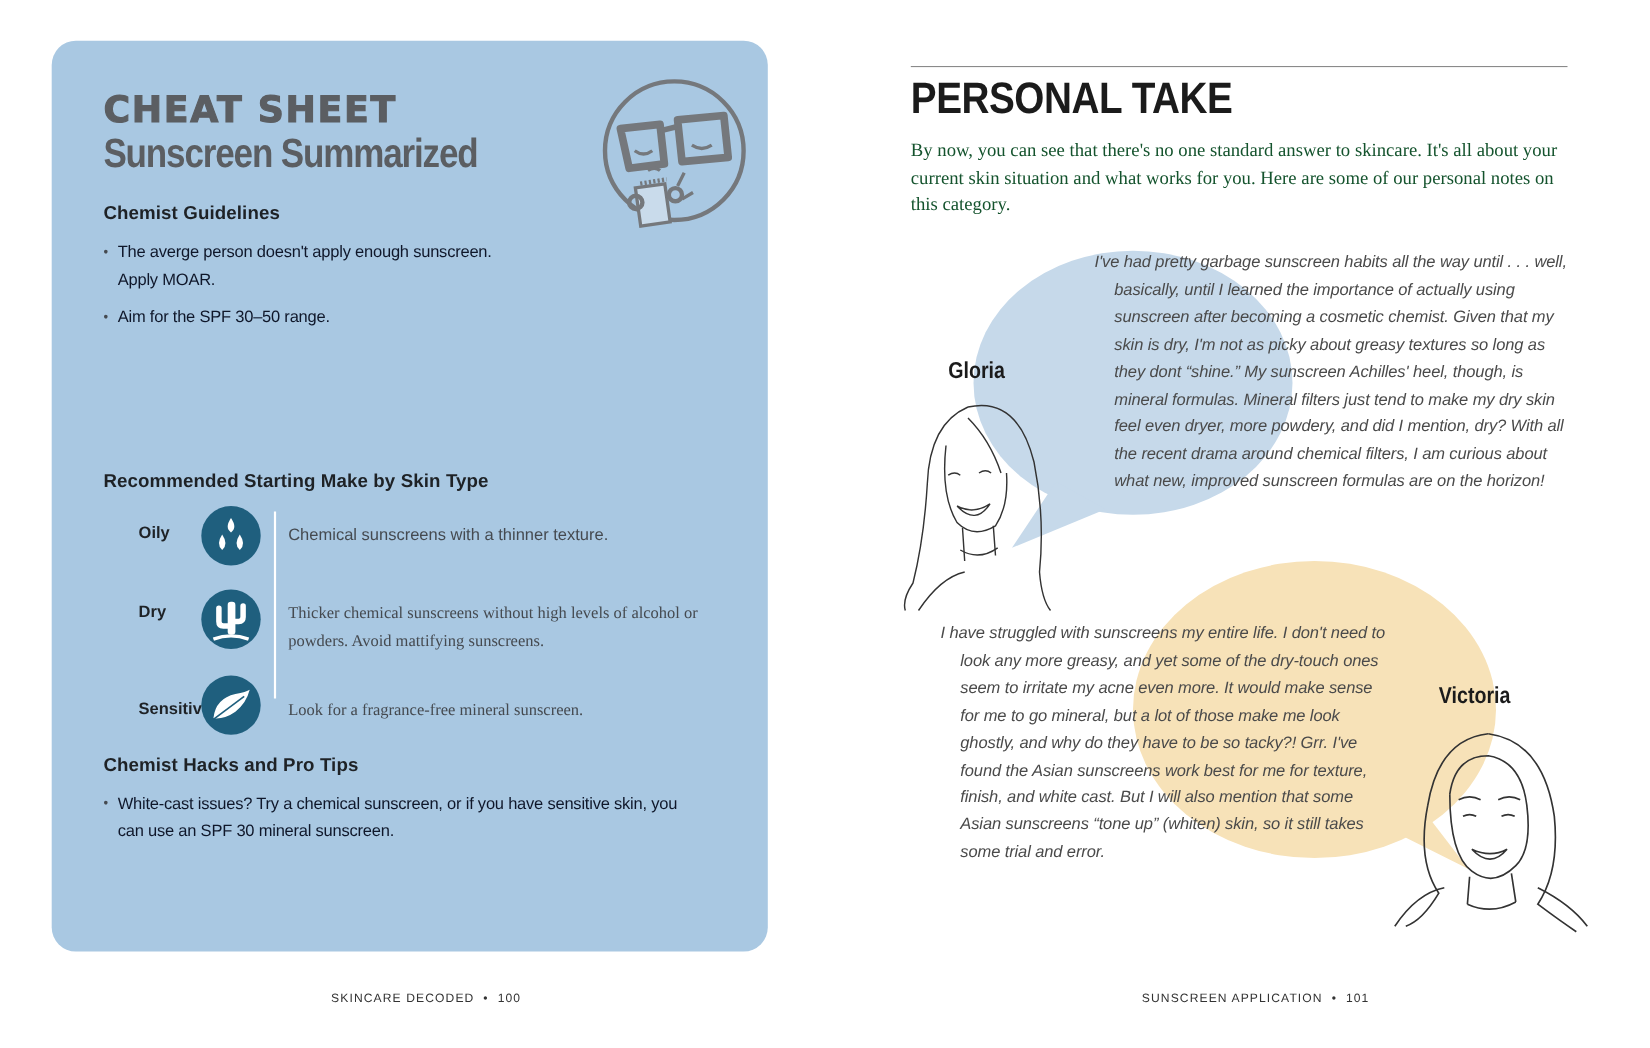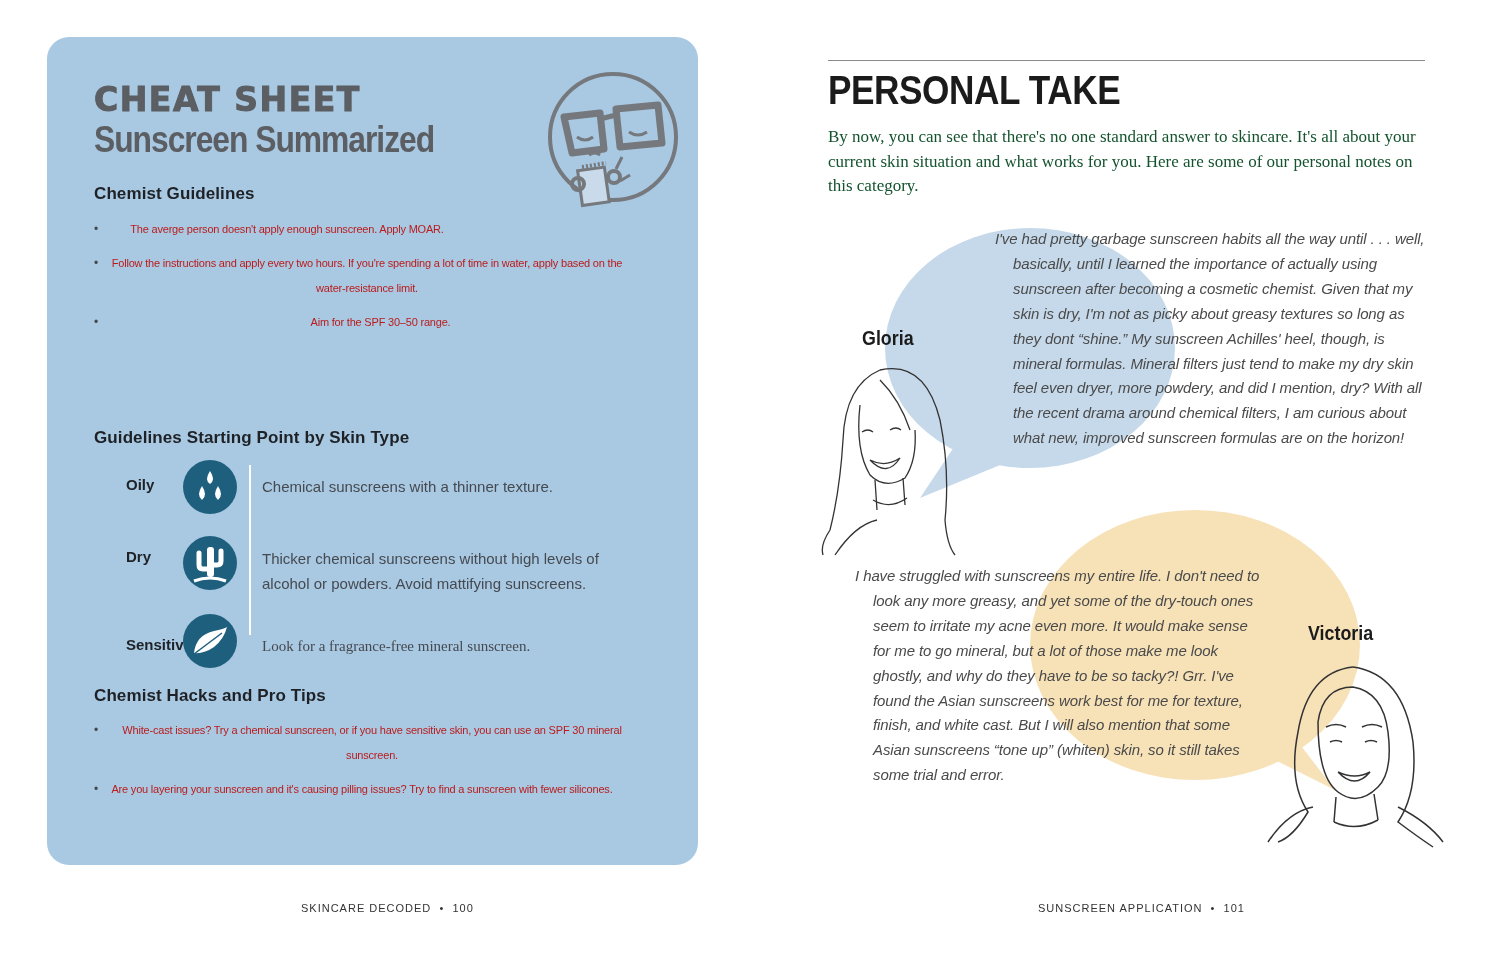--- a/index.html
+++ b/index.html
@@ -28,22 +28,22 @@
     }
     .mascot { position:absolute; left:465px; top:20px; width:170px; height:160px; }
 
     .h3 {
       position:absolute; left:47px; margin:0;
       font-family:"Liberation Sans", sans-serif; font-weight:bold; font-size:17px; color:#1e2226;
       letter-spacing:0.1px;
     }
     ul.bullets { position:absolute; left:47px; margin:0; padding:0; list-style:none; width:560px; }
     ul.bullets li {
-      position:relative; padding-left:13px; font-size:11px; line-height:25px; color:#b91c1c;
-      margin-bottom:9px; letter-spacing:-0.2px;text-align:center;
+      position:relative; padding-left:13px; font-size:15px; line-height:25px; color:#0f172a;
+      margin-bottom:9px; letter-spacing:-0.2px;
     }
     ul.bullets li::before {
       content:"•"; position:absolute; left:0; top:0; font-size:12px; color:#454a50;
     }
 
     .skin-row { position:absolute; left:47px; width:560px; }
     .skin-label {
       position:absolute; left:0; font-weight:bold; font-size:15px; color:#1e2226;margin-left:32px;
     }
     .skin-icon {
@@ -99,25 +99,24 @@
     <rect x="68" y="112" width="27" height="35" fill="#c9dbeb" stroke="#75787c" stroke-width="3" transform="rotate(-8 80 130)"></rect>
     <path d="M70 110 L94 106" stroke="#75787c" stroke-width="4" stroke-dasharray="2 2"></path>
     <circle cx="66" cy="127" r="6" fill="none" stroke="#75787c" stroke-width="4"></circle>
     <circle cx="102" cy="120" r="6" fill="none" stroke="#75787c" stroke-width="4"></circle>
     <path d="M104 112 L110 100 M108 124 L118 118" stroke="#75787c" stroke-width="3"></path>
   </svg>
 
   <div class="h3" style="top:147px;">Chemist Guidelines</div>
   <ul class="bullets" style="top:180px;">
     <li style="width:360px;">The averge person doesn't apply enough sunscreen. Apply MOAR.</li>
-    <li style="width:520px;">Follow the instructions and apply every two hours. If you're spending a lot of time in water, apply based on the water-resistance limit.</li>
     <li>Aim for the SPF 30–50 range.</li>
   </ul>
 
-  <div class="h3" style="top:391px;">Guidelines Starting Point by Skin Type</div>
+  <div class="h3" style="top:391px;">Recommended Starting Make by Skin Type</div>
 
   <div class="skin-row" style="top:423px;">
     <span class="skin-label" style="top:16px;">Oily</span>
     <div class="skin-icon" style="top:0;">
       <svg width="34" height="36" viewBox="0 0 34 36">
         <path d="M17 2 Q23 11 17 15 Q11 11 17 2Z" fill="#fff"></path>
         <path d="M9 17 Q15 26 9 31 Q3 26 9 17Z" fill="#fff"></path>
         <path d="M25 17 Q31 26 25 31 Q19 26 25 17Z" fill="#fff"></path>
       </svg>
     </div>
@@ -127,40 +126,39 @@
   <div class="skin-row" style="top:499px;">
     <span class="skin-label" style="top:12px;">Dry</span>
     <div class="skin-icon" style="top:0;">
       <svg width="38" height="40" viewBox="0 0 38 40">
         <rect x="16" y="4" width="7" height="30" rx="3" fill="#fff"></rect>
         <path d="M8 10 v12 q0 4 4 4 h6" fill="none" stroke="#fff" stroke-width="5" stroke-linecap="round"></path>
         <path d="M30 8 v10 q0 4 -4 4 h-5" fill="none" stroke="#fff" stroke-width="5" stroke-linecap="round"></path>
         <path d="M3 38 Q19 32 35 38" fill="none" stroke="#fff" stroke-width="3"></path>
       </svg>
     </div>
-    <span class="skin-desc" style="top:10px; left:168px;">Thicker chemical sunscreens without high levels of alcohol or powders. Avoid mattifying sunscreens.</span>
+    <span class="skin-desc" style="top:10px; left:168px;font-family:Liberation Serif, serif;">Thicker chemical sunscreens without high levels of alcohol or powders. Avoid mattifying sunscreens.</span>
   </div>
 
   <div class="skin-row" style="top:577px;">
     <span class="skin-label" style="top:22px;">Sensitive</span>
     <div class="skin-icon" style="top:0;">
       <svg width="40" height="36" viewBox="0 0 40 36">
         <path d="M4 30 Q6 12 24 8 Q34 6 37 4 Q34 16 24 24 Q14 31 4 30Z" fill="#fff"></path>
         <path d="M4 31 L32 10" stroke="#1f5f7e" stroke-width="1.5"></path>
       </svg>
     </div>
     <span class="skin-desc" style="top:20px; left:168px;font-family:Liberation Serif, serif;">Look for a fragrance-free mineral sunscreen.</span>
   </div>
 
   <div class="skin-divider" style="top:428px;"></div>
 
   <div class="h3" style="top:649px;">Chemist Hacks and Pro Tips</div>
   <ul class="bullets" style="top:681px;">
     <li style="width:530px;">White-cast issues? Try a chemical sunscreen, or if you have sensitive skin, you can use an SPF 30 mineral sunscreen.</li>
-    <li style="width:510px;">Are you layering your sunscreen and it's causing pilling issues? Try to find a sunscreen with fewer silicones.</li>
   </ul>
 </div>
 
 <div class="footer" style="left:301px;">
   <span>SKINCARE DECODED</span>
   &nbsp;<span>•</span>&nbsp;
   <span>100</span>
 </div>
 
 <div class="rule"></div>

